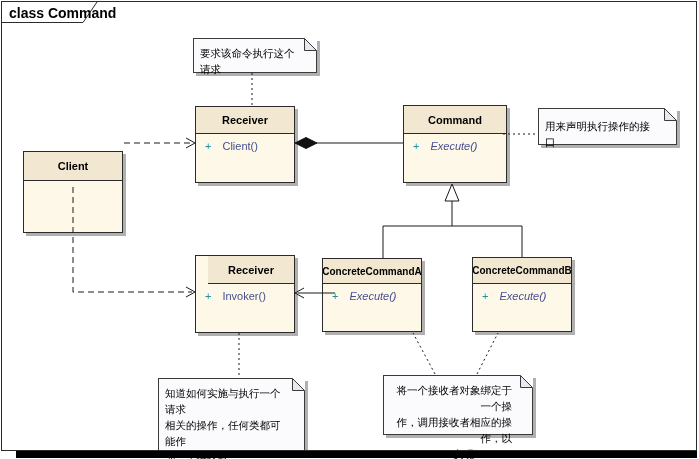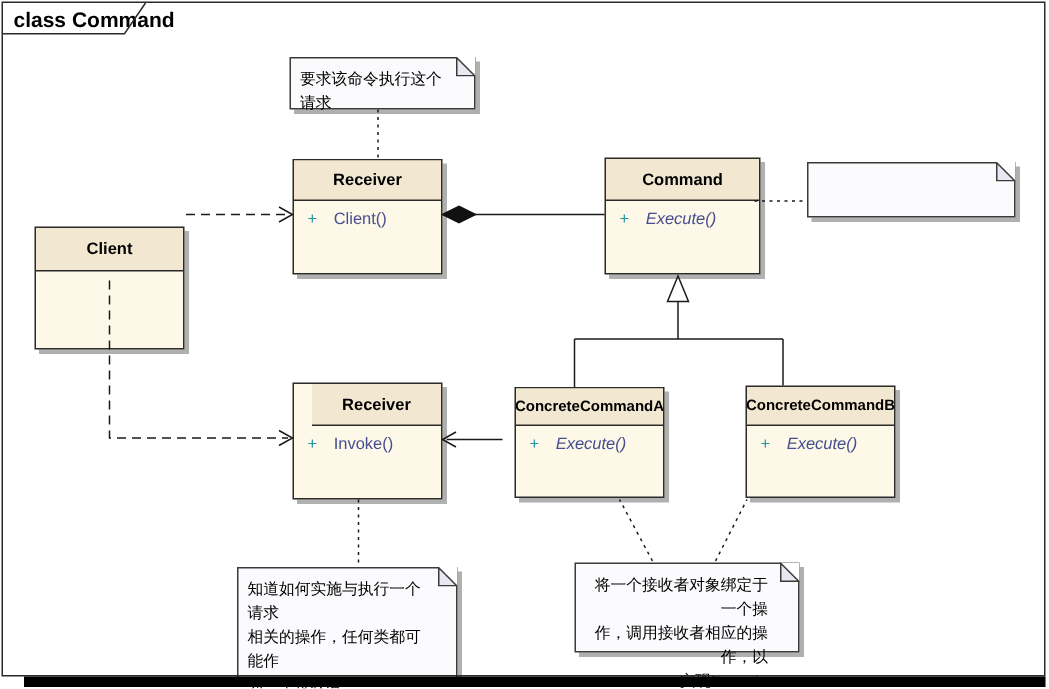--- a/index.html
+++ b/index.html
@@ -68,47 +68,48 @@
   <div class="uml-class" style="left:403px;top:105px;width:104px;height:78px;">
     <div class="uml-class-header" style="height:27px;">Command</div>
     <div class="uml-method">
       <span class="vis">+</span><span class="mname italic">Execute()</span>
     </div>
   </div>
 
   <div class="uml-class" style="left:195px;top:255px;width:100px;height:78px;">
     <div class="uml-class-header" style="height:27px;margin-left:12px;">Receiver</div>
     <div class="uml-method">
-      <span class="vis">+</span><span class="mname">Invoke()</span>
+      <span class="vis">+</span><span class="mname">Invoker()</span>
     </div>
   </div>
 
-  <div class="uml-class" style="left:343px;top:258px;width:100px;height:74px;">
+  <div class="uml-class" style="left:322px;top:258px;width:100px;height:74px;">
     <div class="uml-class-header tight" style="height:24px;">ConcreteCommandA</div>
     <div class="uml-method">
       <span class="vis">+</span><span class="mname italic">Execute()</span>
     </div>
   </div>
 
-  <div class="uml-class" style="left:497px;top:257px;width:100px;height:75px;">
+  <div class="uml-class" style="left:472px;top:257px;width:100px;height:75px;">
     <div class="uml-class-header tight" style="height:25px;">ConcreteCommandB</div>
     <div class="uml-method">
       <span class="vis">+</span><span class="mname italic">Execute()</span>
     </div>
   </div>
 
   <div class="note" style="left:193px;top:38px;width:124px;height:35px;">
     <span class="note-text">要求该命令执行这个请求</span>
     <svg class="fold" width="13" height="13">
       <path d="M0,0 H13 V13 Z" fill="#ffffff"></path>
       <path d="M0.5,0.5 L12.5,12.5 L0.5,12.5 Z" fill="#e9e7f1" stroke="#3a3a3a" stroke-width="1"></path>
     </svg>
   </div>
 
   <div class="note" style="left:538px;top:108px;width:139px;height:37px;">
+    <span class="note-text" style="padding-top:9px;">用来声明执行操作的接口</span>
     <svg class="fold" width="13" height="13">
       <path d="M0,0 H13 V13 Z" fill="#ffffff"></path>
       <path d="M0.5,0.5 L12.5,12.5 L0.5,12.5 Z" fill="#e9e7f1" stroke="#3a3a3a" stroke-width="1"></path>
     </svg>
   </div>
 
   <div class="note" style="left:158px;top:378px;width:147px;height:75px;">
     <span class="note-text">知道如何实施与执行一个请求
 相关的操作，任何类都可能作
 为一个接收者</span>

